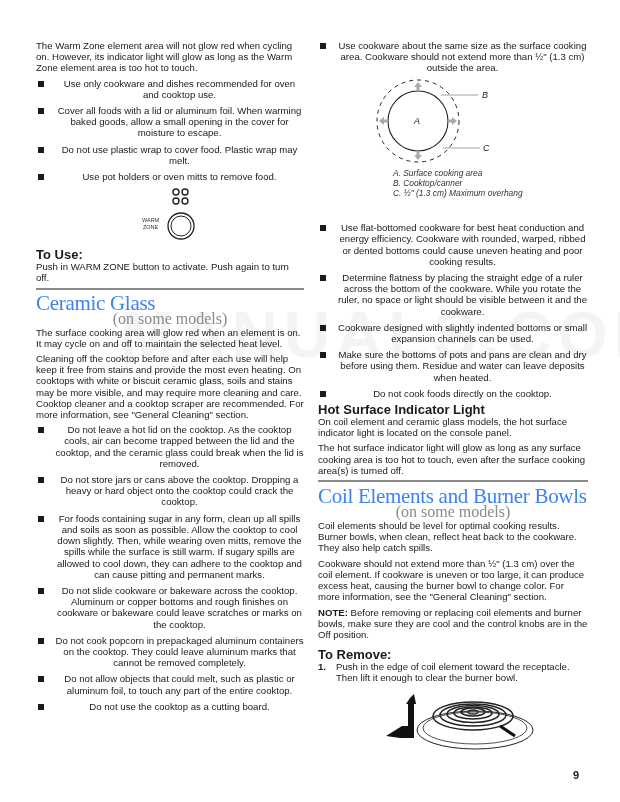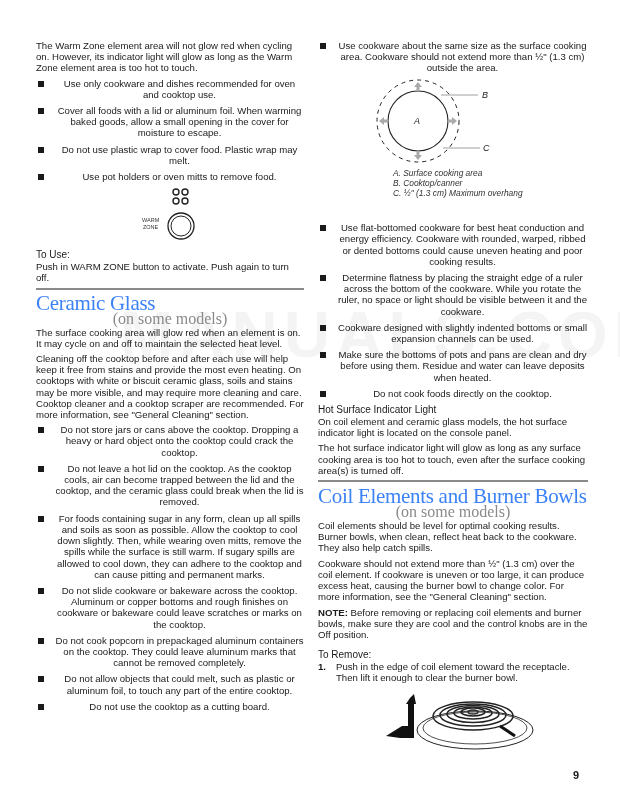--- a/index.html
+++ b/index.html
@@ -5,21 +5,21 @@
   * { box-sizing: border-box; margin: 0; padding: 0; }
   html, body { width: 620px; height: 802px; background: #ffffff; overflow: hidden; }
   body { position: relative; font-family: "Liberation Sans", sans-serif; color: #1a1a1a; font-size: 9.6px; line-height: 11.2px; }
   .col { position: absolute; top: 4px; }
   .col-left { left: 36px; width: 268px; }
   .col-right { left: 318px; width: 270px; }
   p.para { margin-bottom: 4px; }
   ul.bul { list-style: none; }
   ul.bul li { position: relative; padding-left: 19px; margin-bottom: 5px; text-align: center; }
   ul.bul li .sq { position: absolute; left: 2px; top: 3px; width: 6px; height: 6px; background: #1a1a1a; }
-  .subhead { font-weight: normal; font-size: 10px; line-height: 12px; }
+  .subhead { font-weight: bold; font-size: 13px; line-height: 12px; }
   .rule { height: 2px; background: #8a8a8a; }
   .sec-title { font-family: "Liberation Serif", serif; color: #3b82f6; font-size: 21px; line-height: 17px; letter-spacing: -0.3px; }
   .sec-sub { font-family: "Liberation Serif", serif; color: #8a8a8a; text-align: center; font-size: 16px; line-height: 13px; }
   .caption { font-style: italic; font-size: 8.4px; line-height: 10.2px; color: #333; }
   .numlist li { position: relative; padding-left: 18px; }
   .numlist li .num { position: absolute; left: 0; top: 0; font-weight: bold; }
   .pagenum { position: absolute; left: 573px; top: 770px; font-weight: bold; font-size: 11px; }
   .watermark { position: absolute; left: 120px; top: 330px; font-family: "Liberation Sans", sans-serif; font-weight: bold; font-size: 64px; color: rgba(0,0,0,0.045); letter-spacing: 6px; white-space: nowrap; pointer-events: none; }
 </style>
 </head>
@@ -56,22 +56,22 @@
 
   <div class="subhead" style="margin-top:4px">To Use:</div>
   <p class="para">Push in WARM ZONE button to activate. Push again to turn off.</p>
   <div class="rule" style="margin-top:3px; margin-bottom:5px"></div>
 
   <div class="sec-title">Ceramic Glass</div>
   <div class="sec-sub" style="margin-bottom:2px">(on some models)</div>
   <p class="para">The surface cooking area will glow red when an element is on. It may cycle on and off to maintain the selected heat level.</p>
   <p class="para">Cleaning off the cooktop before and after each use will help keep it free from stains and provide the most even heating. On cooktops with white or biscuit ceramic glass, soils and stains may be more visible, and may require more cleaning and care. Cooktop cleaner and a cooktop scraper are recommended. For more information, see "General Cleaning" section.</p>
   <ul class="bul" style="margin-top:1px">
+    <li><span class="sq"></span><span>Do not leave a hot lid on the cooktop. As the cooktop cools, air can become trapped between the lid and the cooktop, and the ceramic glass could break when the lid is removed.</span></li>
     <li><span class="sq"></span><span>Do not store jars or cans above the cooktop. Dropping a heavy or hard object onto the cooktop could crack the cooktop.</span></li>
-    <li><span class="sq"></span><span>Do not leave a hot lid on the cooktop. As the cooktop cools, air can become trapped between the lid and the cooktop, and the ceramic glass could break when the lid is removed.</span></li>
     <li><span class="sq"></span><span>For foods containing sugar in any form, clean up all spills and soils as soon as possible. Allow the cooktop to cool down slightly. Then, while wearing oven mitts, remove the spills while the surface is still warm. If sugary spills are allowed to cool down, they can adhere to the cooktop and can cause pitting and permanent marks.</span></li>
     <li><span class="sq"></span><span>Do not slide cookware or bakeware across the cooktop. Aluminum or copper bottoms and rough finishes on cookware or bakeware could leave scratches or marks on the cooktop.</span></li>
     <li><span class="sq"></span><span>Do not cook popcorn in prepackaged aluminum containers on the cooktop. They could leave aluminum marks that cannot be removed completely.</span></li>
     <li><span class="sq"></span><span>Do not allow objects that could melt, such as plastic or aluminum foil, to touch any part of the entire cooktop.</span></li>
     <li><span class="sq"></span><span>Do not use the cooktop as a cutting board.</span></li>
   </ul>
 </div>
 
 <div class="col col-right">
   <div style="height:36px"></div>

